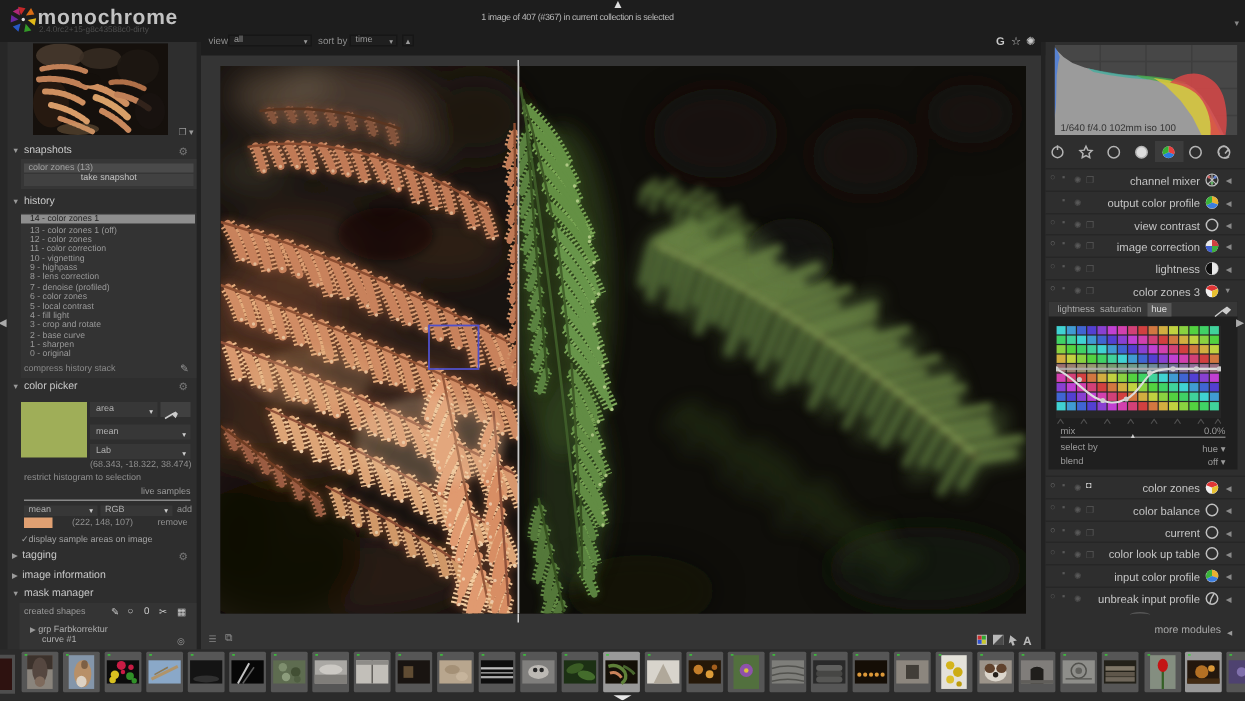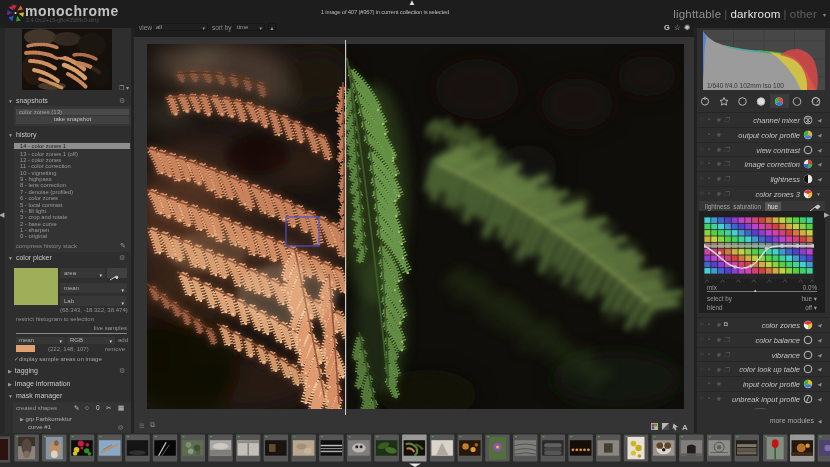--- a/index.html
+++ b/index.html
@@ -23,21 +23,21 @@
 
 .drop{position:absolute;height:8px;background:#1f1f1f;border:1px solid #161616;color:#9a9a9a;font-size:6px;line-height:7px;padding-left:3px;}
 .drop .ar{position:absolute;right:2px;top:1px;font-size:5px;color:#9a9a9a;}
 .tbtext{position:absolute;font-size:6.5px;color:#8e8e8e;}
 
 .hdr{position:absolute;left:8px;font-size:7px;color:#c9c9c9;}
 .hdr .tri{font-size:5px;color:#9a9a9a;margin-right:3px;}
 .gear{position:absolute;font-size:7px;color:#787878;}
 .litem{position:absolute;left:16px;width:113px;font-size:6px;color:#9a9a9a;}
 
-.mod{position:absolute;left:697px;width:133px;height:14px;border-top:1px solid #262626;font-style:italic;}
+.mod{position:absolute;left:697px;width:133px;height:14px;border-top:1px solid #262626;}
 .mtxt{position:absolute;right:30px;top:3px;font-size:7.5px;color:#c4c4c4;}
 .mar{position:absolute;right:10px;top:4px;font-size:5px;color:#8a8a8a;}
 .drop2{position:absolute;background:#373737;color:#b0b0b0;font-size:6px;}
 .drop2 .ar{position:absolute;right:3px;top:2px;font-size:5px;color:#cfcfcf;}
 </style></head>
 <body>
 <div id="stage">
   <div id="topbar"></div>
   <div id="ctrtop"></div>
 
@@ -49,21 +49,20 @@
       <path d="M1.6 2.8 L5.4 7.4 L0.6 8.4 Z" fill="#349a28"></path>
       <path d="M-1.8 2.6 L-3.2 8.2 L-7 4.6 Z" fill="#2858c4"></path>
       <path d="M-3.2 0 L-8.4 2 L-8 -3 Z" fill="#6a28a0"></path>
       <path d="M-2.2 -2.6 L-7 -5.4 L-2.8 -7.6 Z" fill="#b02878"></path>
       <circle cx="0" cy="0" r="1.1" fill="#ddd"></circle>
     </g>
   </svg>
   <div id="dtname">monochrome</div>
   <div id="dtver">2.4.0rc2+15-g8c43588c0-dirty</div>
   <div id="topmsg">1 image of 407 (#367) in current collection is selected</div>
-  <div id="views"><span>lighttable</span><span class="sep">|</span><span class="dk">darkroom</span><span class="sep">|</span><span class="ot">other</span></div>
   <div class="abs" style="right:4px;top:11px;font-size:6px;color:#888;">▾</div>
   <div class="abs" style="left:408px;top:-2px;font-size:8px;color:#ddd;">▲</div>
 
   <div id="lpanel"></div>
     <div class="abs" style="left:0;top:28px;width:5px;height:405px;background:#272727;"></div>
   <div id="lpedge"></div>
   <div id="rpanel"></div>
   <div id="rpedge"></div>
   <div id="film"></div>
 <svg class="abs" style="left:0;top:433px;" width="830" height="34" viewBox="0 0 830 34">
@@ -1068,21 +1067,21 @@
         <svg width="10" height="10" viewBox="0 0 10 10" style="position:absolute;right:17px;top:2px;">
           <circle cx="5" cy="5" r="3.8" fill="none" stroke="#c0c0c0" stroke-width="1"></circle>
         </svg>
         <span class="mar" style="right:9px;">◀</span>
       </div>
   <div class="mod" style="top:346.6px;">
         <span style="position:absolute;left:3px;top:3.2px;font-size:6px;color:#6f6f6f;">○</span>
         <span style="position:absolute;left:11px;top:3.2px;font-size:6px;color:#585858;">▪</span>
         <span style="position:absolute;left:19px;top:3.2px;font-size:6px;color:#585858;">✺</span>
         <span style="position:absolute;left:27px;top:3.2px;font-size:6px;color:#585858;">❐</span>
-        <span class="mtxt">vibrance</span>
+        <span class="mtxt">current</span>
         <svg width="10" height="10" viewBox="0 0 10 10" style="position:absolute;right:17px;top:2px;">
           <circle cx="5" cy="5" r="3.8" fill="none" stroke="#c0c0c0" stroke-width="1"></circle>
         </svg>
         <span class="mar" style="right:9px;">◀</span>
       </div>
   <div class="mod" style="top:361.4px;">
         <span style="position:absolute;left:3px;top:3.2px;font-size:6px;color:#585858;">○</span>
         <span style="position:absolute;left:11px;top:3.2px;font-size:6px;color:#585858;">▪</span>
         <span style="position:absolute;left:19px;top:3.2px;font-size:6px;color:#585858;">✺</span>
         <span style="position:absolute;left:27px;top:3.2px;font-size:6px;color:#585858;">❐</span>

